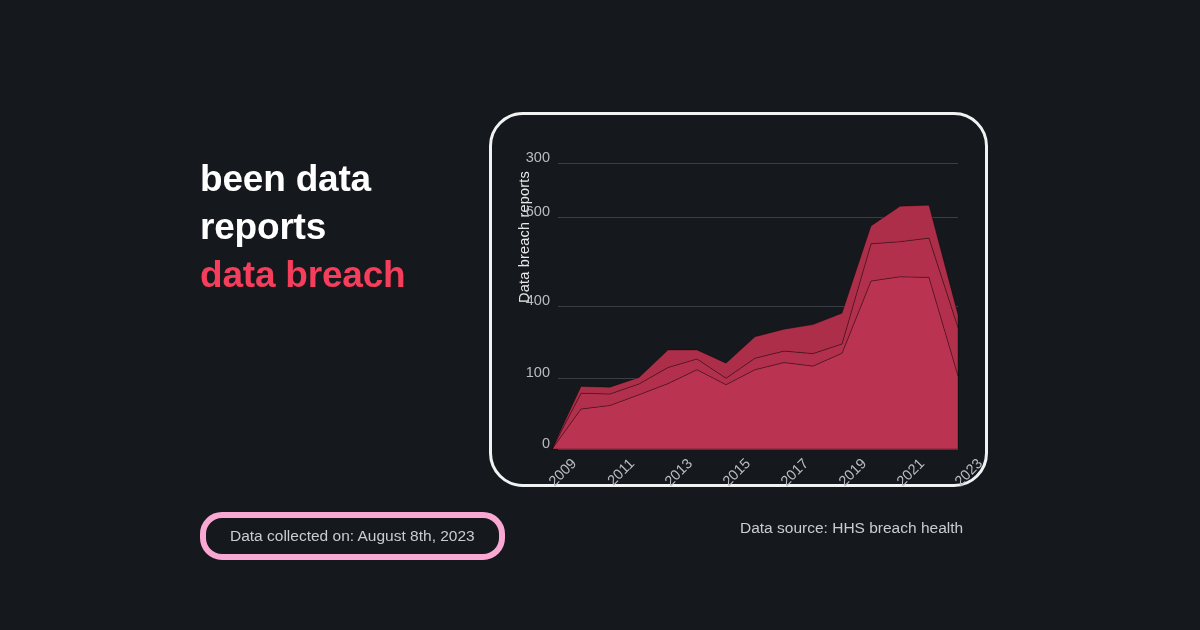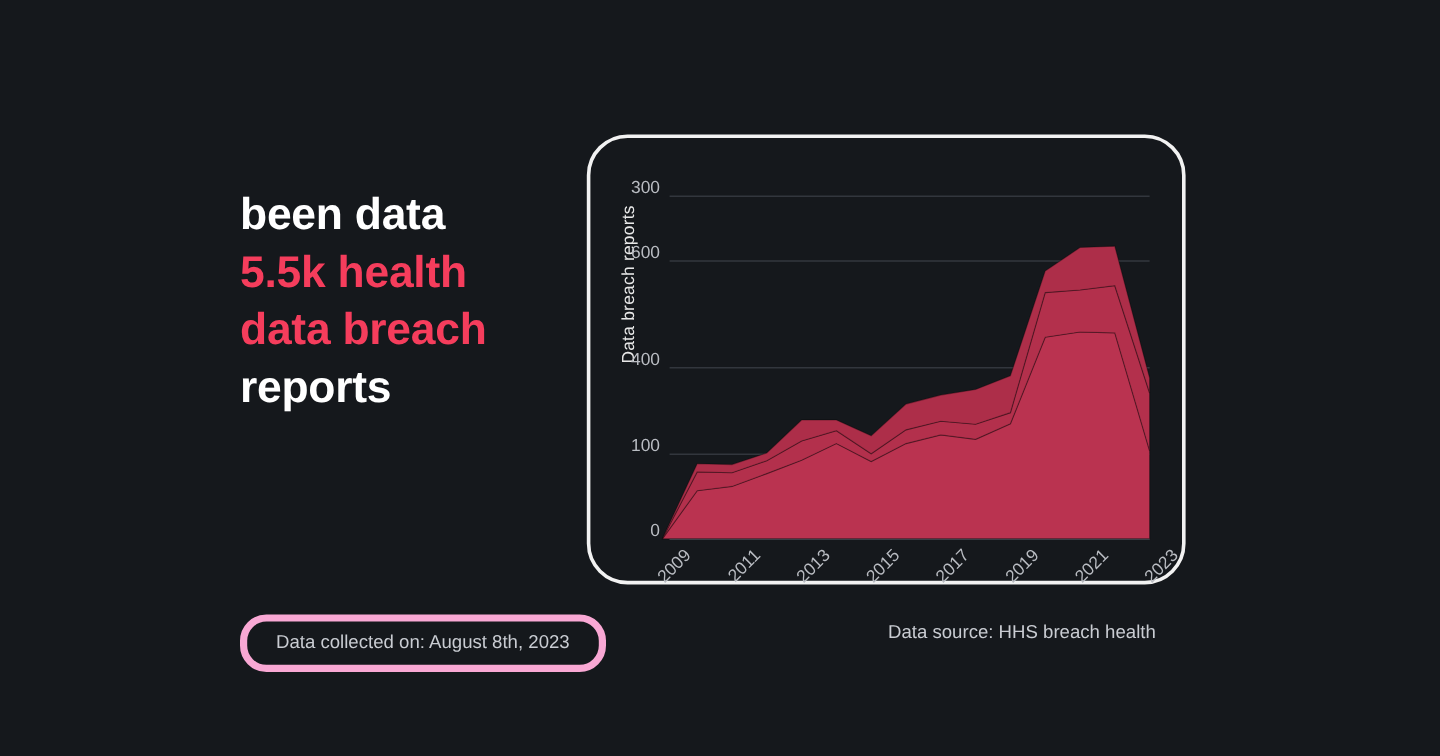--- a/index.html
+++ b/index.html
@@ -65,23 +65,22 @@
     color:#c9ccd2;font-size:15.5px;line-height:1;white-space:nowrap;
   }
 </style>
 </head>
 <body>
 
 <div class="canvas">
 
   <div class="headline">
     <span class="ln">been data</span>
-    <span class="ln accent">5.5k health</span>
+    <span class="ln">reports</span>
     <span class="ln accent">data breach</span>
-    <span class="ln">reports</span>
   </div>
 
   <div class="chart-card">
     <div class="chart-inner">
 
       <div class="y-axis-title">Data breach reports</div>
 
       <div class="plot">
         <div class="gridlines">
             <div class="gridline" style="top: 286px;">

